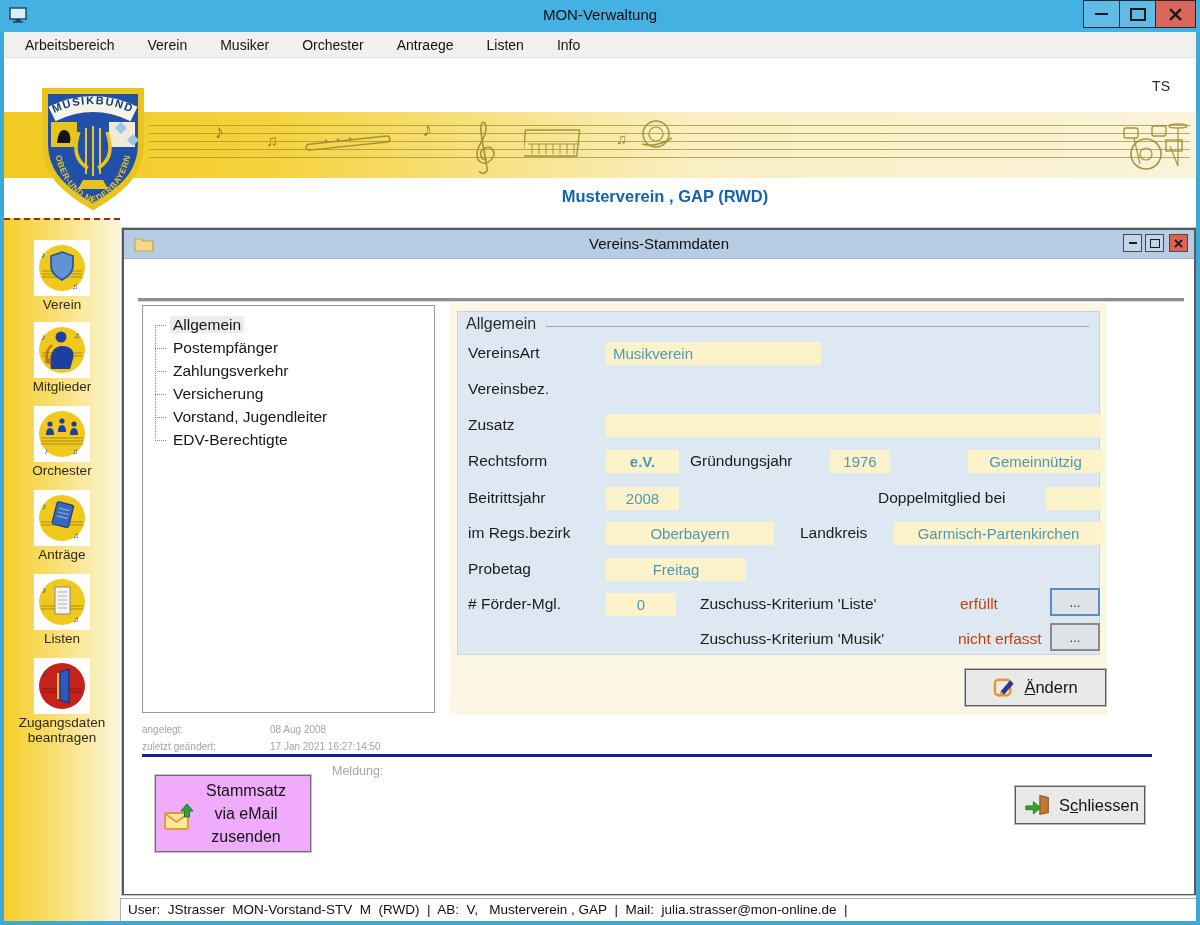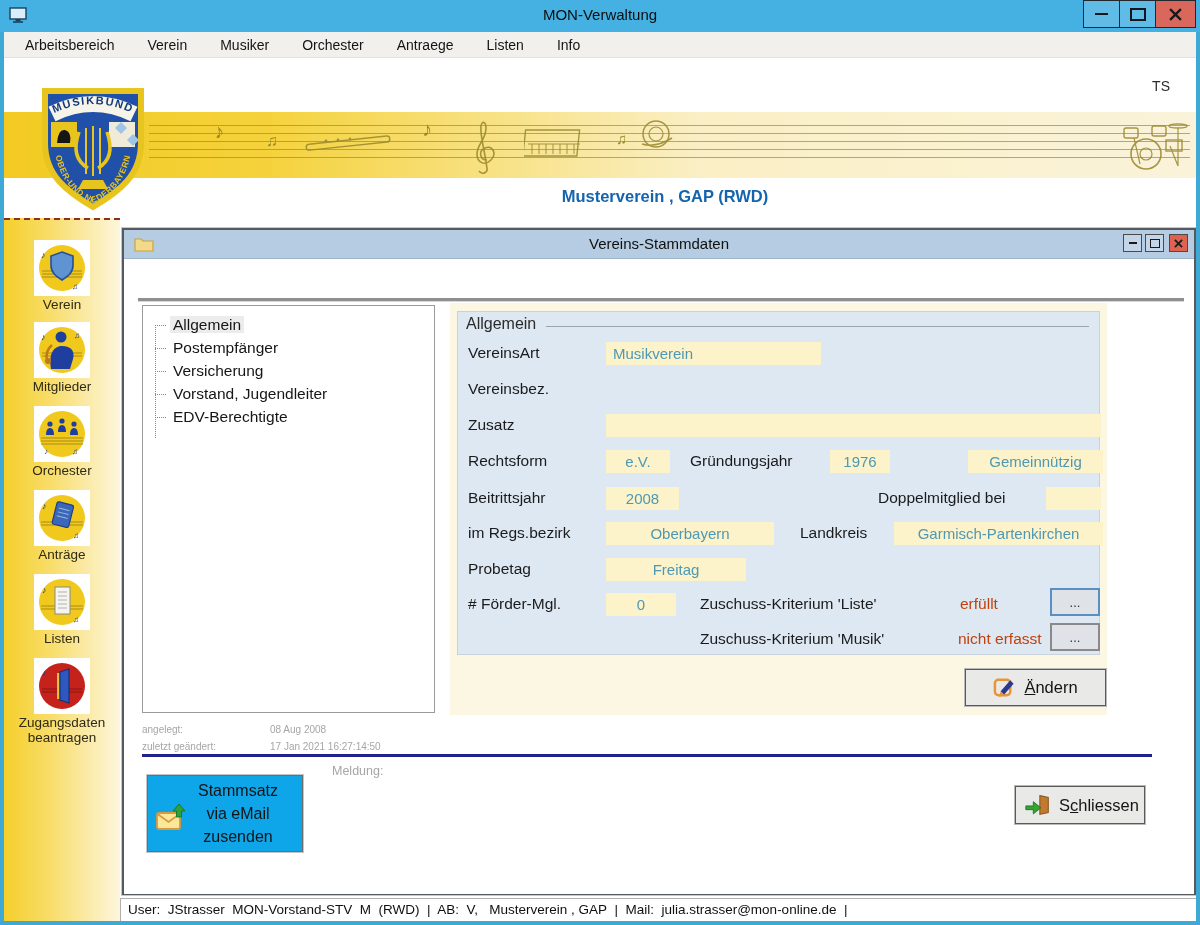--- a/index.html
+++ b/index.html
@@ -90,21 +90,21 @@
   .aendern{position:absolute;left:515px;top:366px;width:141px;height:37px;justify-content:center;gap:8px;}
   .btn-label{font-size:16.5px;color:#141414;}
   .u{text-decoration:underline;}
 
   .meta{left:18px;top:462px;font-size:10px;color:#a6a6a6;line-height:17px;}
   .meta .mrow{display:flex;}
   .meta .mlab{width:128px;}
   .blueline{left:18px;top:495px;width:1010px;height:3px;background:#20208e;}
   .meldung{left:208px;top:505px;font-size:12.5px;color:#a6a6a6;}
 
-  .emailbtn{position:absolute;left:23px;top:516px;width:156px;height:77px;background:#0ea5e9;
+  .emailbtn{position:absolute;left:31px;top:516px;width:156px;height:77px;background:#f0abfc;
       border:1px solid #6e6e6e;box-shadow:0 0 0 1px #c4c4c4;box-sizing:border-box;
       display:flex;align-items:center;cursor:pointer;}
   .emailtxt{flex:1;text-align:center;font-size:16px;color:#141414;line-height:23px;margin-left:26px;}
   .email-ic{position:absolute;left:8px;top:26px;}
   .schliessen{position:absolute;left:891px;top:527px;width:130px;height:38px;gap:7px;padding-left:8px;}
 
   .statusbar{left:120px;top:898px;width:1080px;height:23px;background:#ffffff;border-top:1px solid #b0b0b0;
       border-left:1px solid #b0b0b0;box-sizing:border-box;font-size:13.5px;color:#101010;
       line-height:21px;padding-left:7px;white-space:pre;overflow:hidden;}
 </style>
@@ -316,20 +316,21 @@
       </div>
     </div>
 
     <div class="dlg-body">
       <div class="abs grayline"></div>
 
       <div class="abs treebox">
         <div class="tree">
           <div class="titem"><span class="tl sel">Allgemein</span></div>
           <div class="titem"><span class="tl">Postempfänger</span></div>
+          <div class="titem"><span class="tl">Zahlungsverkehr</span></div>
           <div class="titem"><span class="tl">Versicherung</span></div>
           <div class="titem"><span class="tl">Vorstand, Jugendleiter</span></div>
           <div class="titem"><span class="tl">EDV-Berechtigte</span></div>
         </div>
       </div>
 
       <div class="abs formpanel">
         <div class="fieldset">
           <div class="legendrow">
               <span>Allgemein</span>
@@ -338,21 +339,21 @@
 
           <span class="flabel" style="left:10px;top:32px;">VereinsArt</span>
           <div class="finput" style="left:148px;top:30px;width:215px;">Musikverein</div>
 
           <span class="flabel" style="left:10px;top:68px;">Vereinsbez.</span>
 
           <span class="flabel" style="left:10px;top:104px;">Zusatz</span>
           <div class="finput" style="left:148px;top:102px;width:495px;"></div>
 
           <span class="flabel" style="left:10px;top:140px;">Rechtsform</span>
-          <div class="finput center" style="left:148px;top:138px;width:64px;">e.V.</div>
+          <div class="finput center" style="left:148px;top:138px;width:73px;font-weight:bold;">e.V.</div>
           <span class="flabel" style="left:232px;top:140px;">Gründungsjahr</span>
           <div class="finput center" style="left:372px;top:138px;width:60px;">1976</div>
           <div class="finput center" style="left:510px;top:138px;width:135px;">Gemeinnützig</div>
 
           <span class="flabel" style="left:10px;top:177px;">Beitrittsjahr</span>
           <div class="finput center" style="left:148px;top:175px;width:73px;">2008</div>
           <span class="flabel" style="left:420px;top:177px;">Doppelmitglied bei</span>
           <div class="finput center" style="left:588px;top:175px;width:55px;"></div>
 
           <span class="flabel" style="left:10px;top:212px;">im Regs.bezirk</span>

